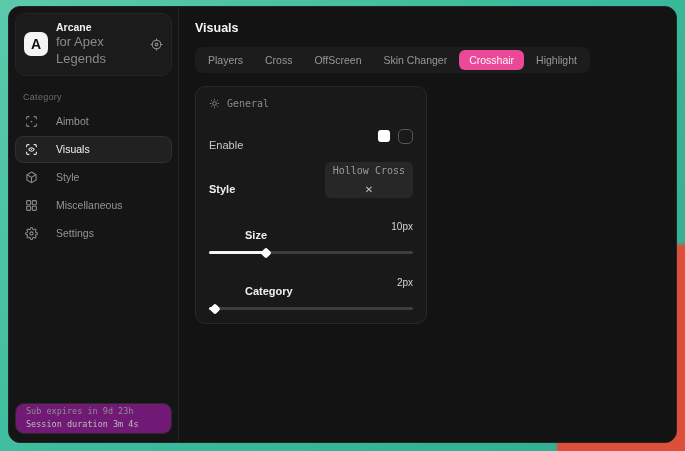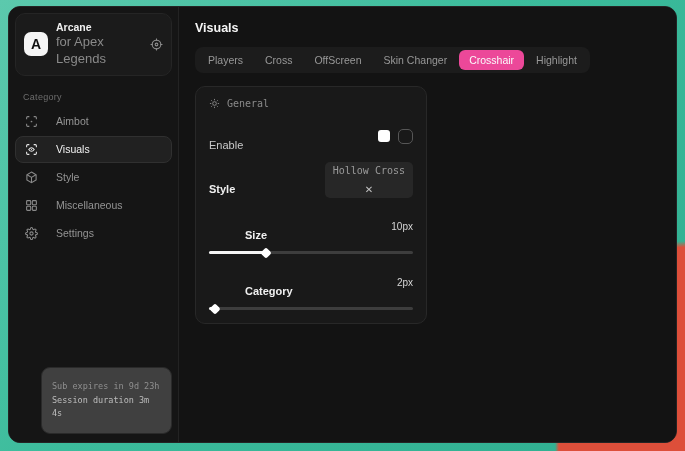--- a/index.html
+++ b/index.html
@@ -40,22 +40,22 @@
   .side-item {
     display:flex; align-items:center; gap:18px; height:27px;
     padding:0 9px; border-radius:8px; color:#949494; font-size:10.5px;
     border:1px solid transparent; cursor:default; margin-bottom:1px;
   }
   .side-item .ic { display:flex; align-items:center; color:#8a8a8a; }
   .side-item.selected { background:#212121; border-color:#303030; color:#f2f2f2; }
   .side-item.selected .ic { color:#e8e8e8; }
   .side-spacer { flex:1; }
   .status-card {
-    border:1px solid #2a2a2a; background:#404040; border-radius:9px;
-    padding:12px 10px; font-family:"DejaVu Sans Mono", monospace;margin-left:26px;
+    border:1px solid #2a2a2a; background:#701a75; border-radius:9px;
+    padding:1px 10px; font-family:"DejaVu Sans Mono", monospace;
   }
   .status-card .l1 { color:#8f8f8f; font-size:8.5px; line-height:1.6; }
   .status-card .l2 { color:#bdbdbd; font-size:8.5px; line-height:1.6; }
   
   .main { flex:1; padding:14px 16px; position:relative; background:#131313; }
   .main-title { color:#f5f5f5; font-size:12.5px; font-weight:bold; }
   .tabs {
     display:inline-flex; align-items:flex-end; gap:2px;
     background:#1c1c1c; border-radius:8px; padding:3px; margin-top:12px;
   }

